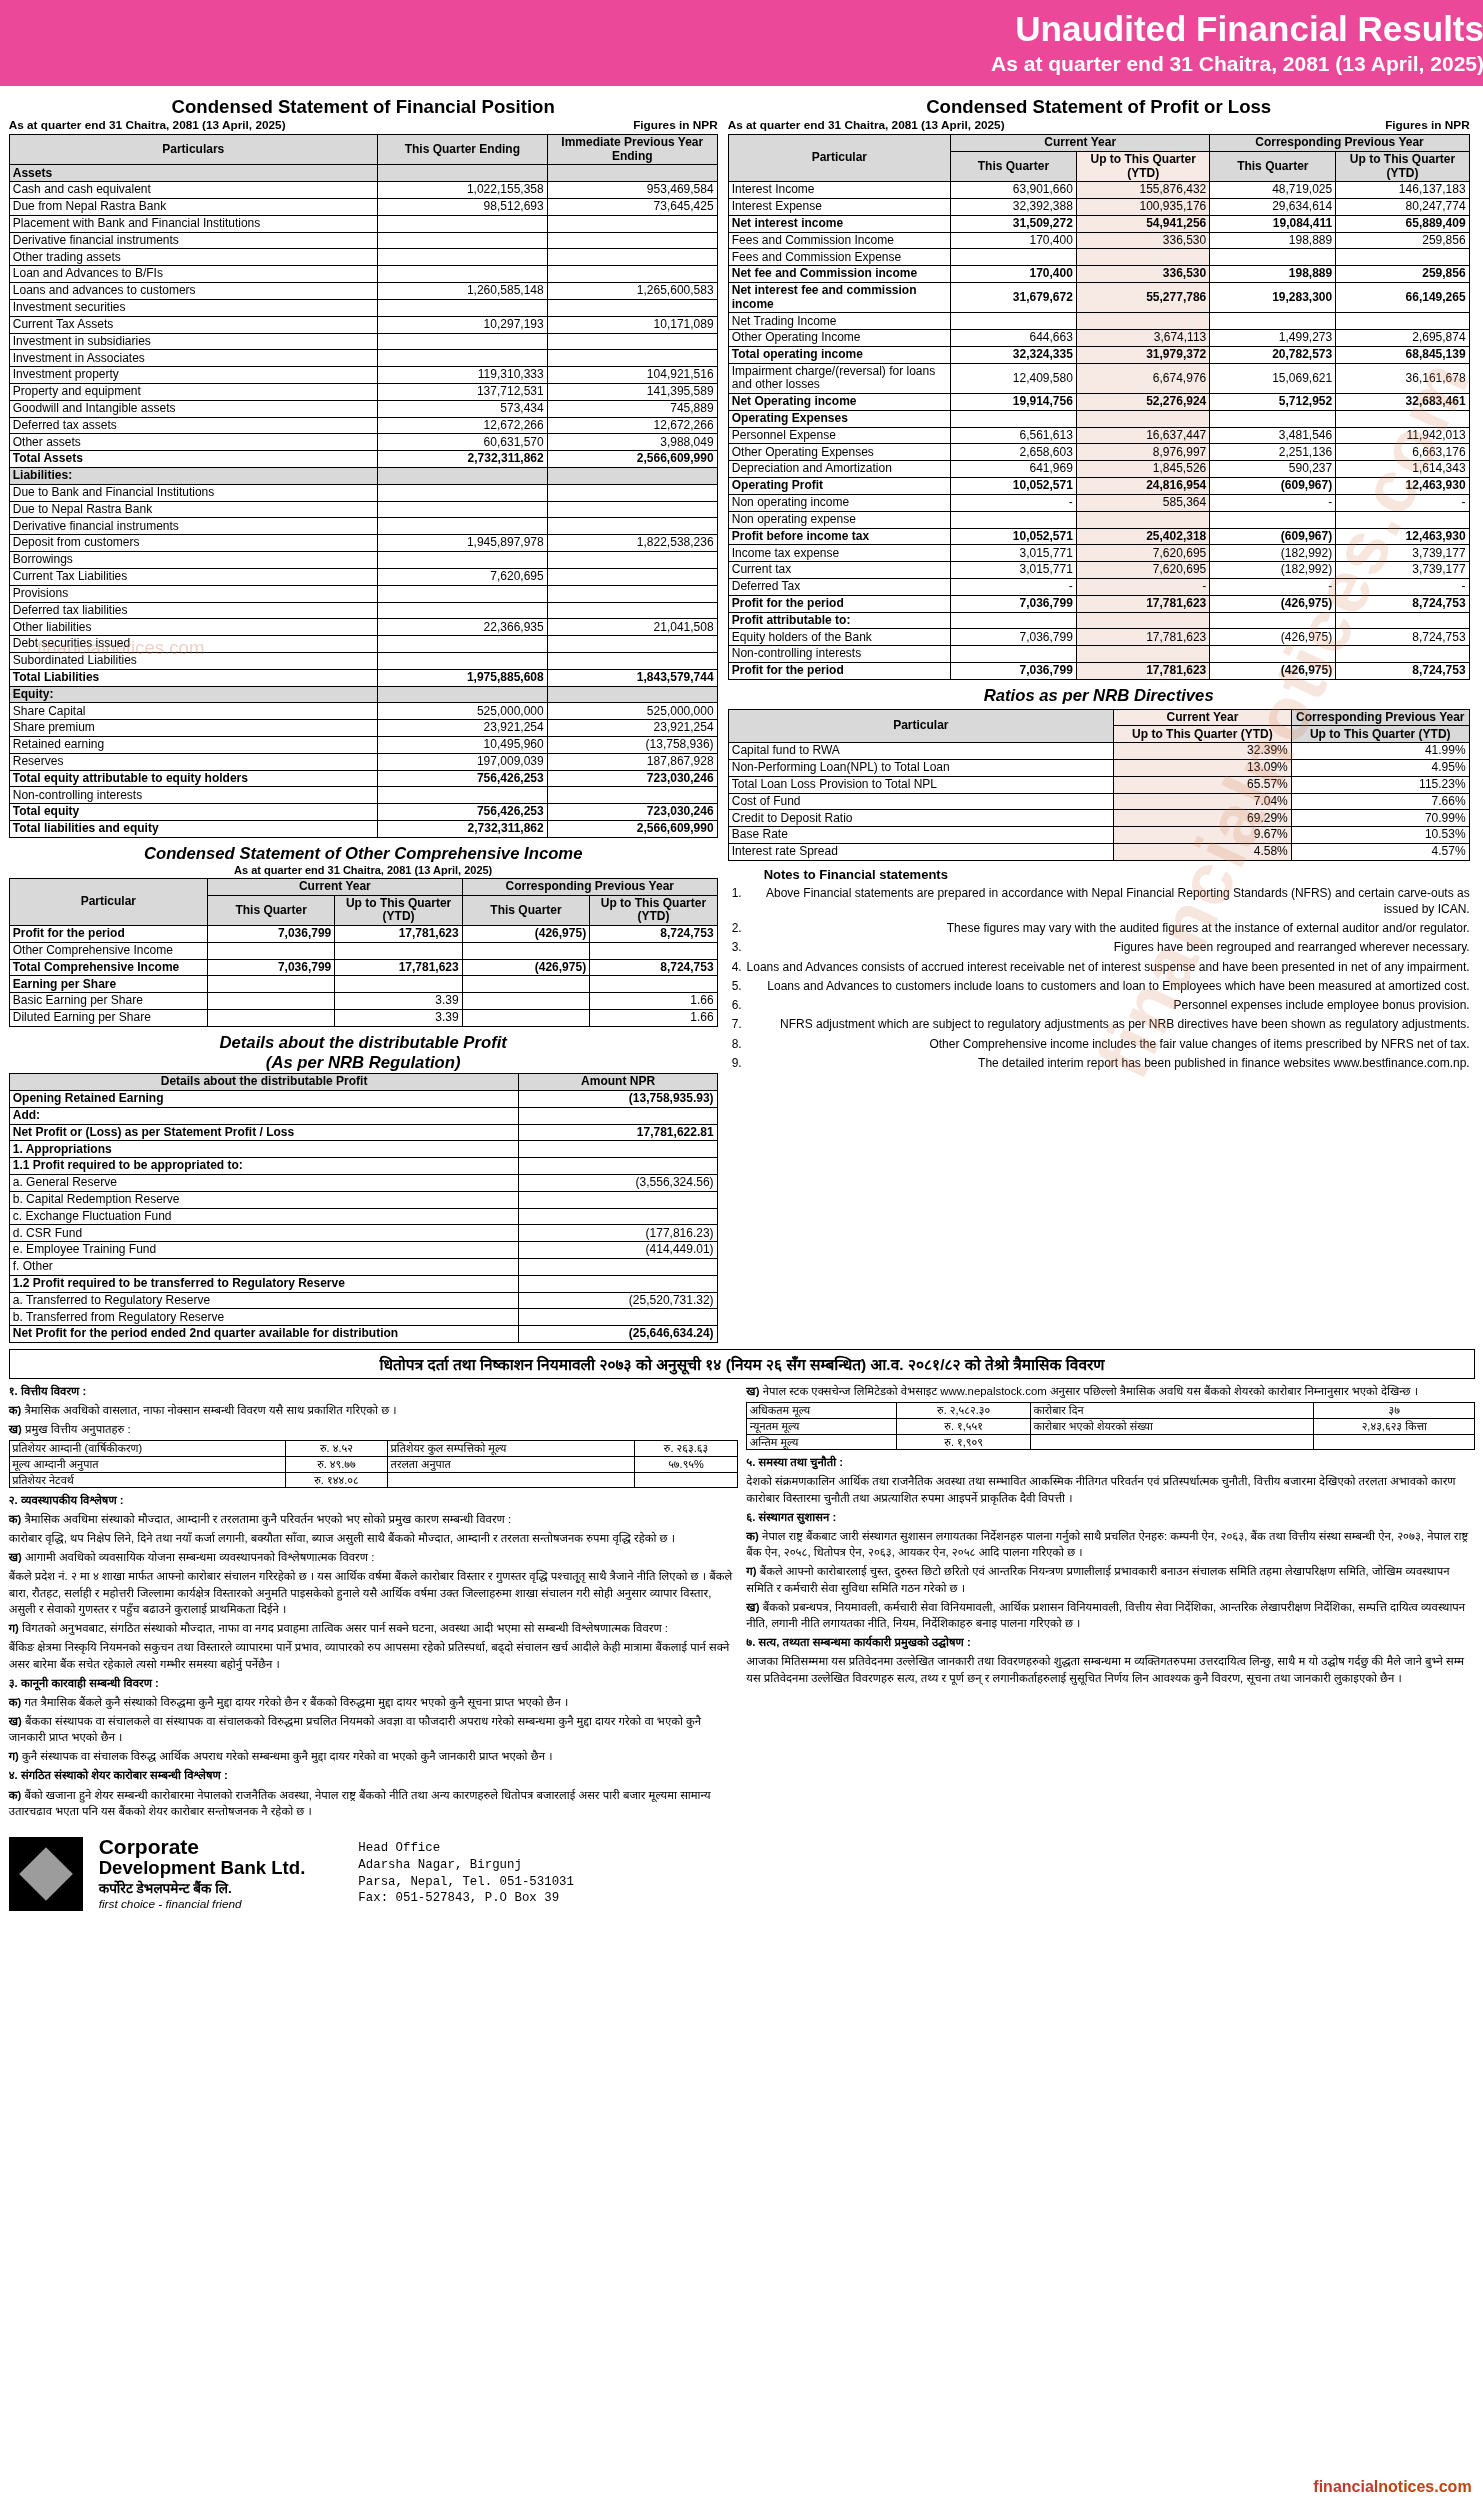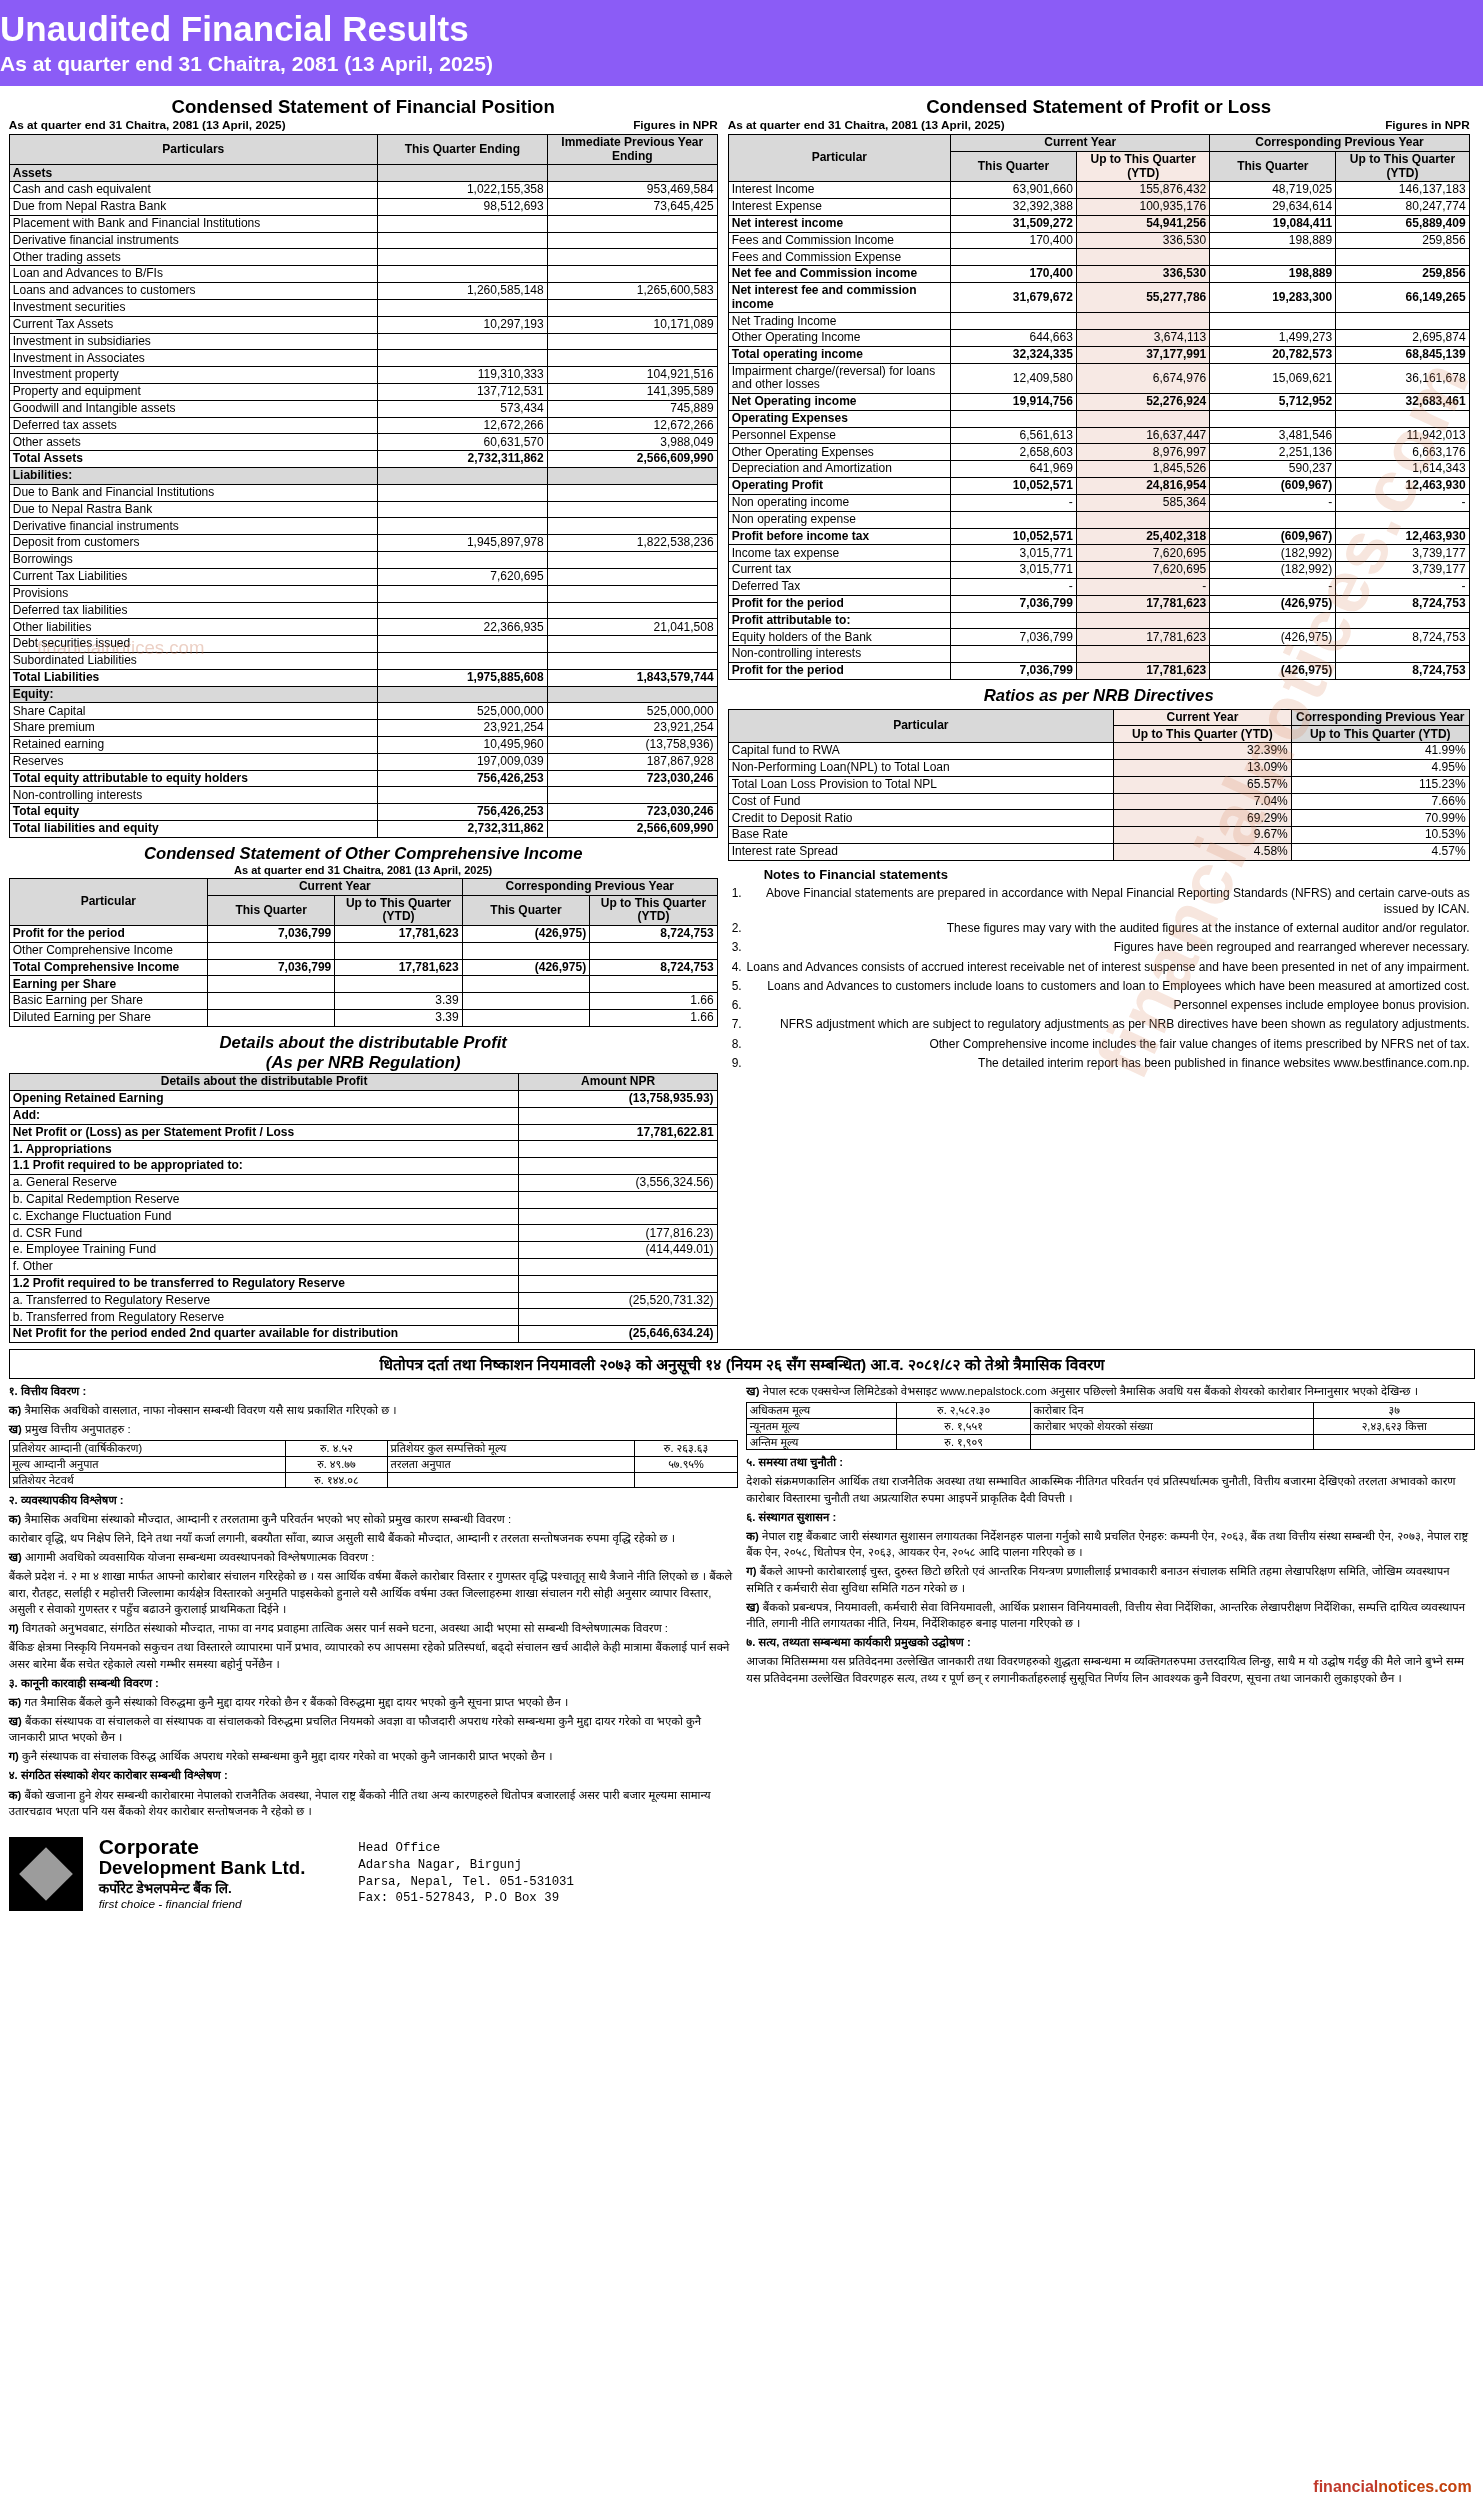--- a/index.html
+++ b/index.html
@@ -7,23 +7,23 @@
   body {
     width: 1484px;
     font-family: "Liberation Sans", sans-serif;
     background: #ffffff;
     color: #000;
   }
   .page { width:1484px; min-height:2500px; position:relative; background:#fff; padding: 0; }
 
   
   .header {
-    background:#8b5cf6;
+    background:#ec4899;
     color:#fff;
-    text-align:left;
+    text-align:right;
     padding: 8.7px 0 10px 0;
   }
   .header h1 { margin:0; font-size:35px; font-weight:bold; letter-spacing:0px; }
   .header h2 { margin:3.7px 0 0 0; font-size:21px; font-weight:bold; }
 
   .body-wrap { padding: 6.2px 8.7px 0 8.7px; }
 
   .cols { display:flex; gap:10px; align-items:flex-start; }
   .col-left { width: 709px; }
   .col-right { width: 742px; }
@@ -538,21 +538,21 @@
               <tr>
                 <td class="">Other Operating Income</td>
                 <td class="num">644,663</td>
                 <td class="num tint">3,674,113</td>
                 <td class="num">1,499,273</td>
                 <td class="num">2,695,874</td>
               </tr>
               <tr>
                 <td class="b">Total operating income</td>
                 <td class="num b">32,324,335</td>
-                <td class="num tint b">37,177,991</td>
+                <td class="num tint b">31,979,372</td>
                 <td class="num b">20,782,573</td>
                 <td class="num b">68,845,139</td>
               </tr>
               <tr>
                 <td class="">Impairment charge/(reversal) for loans and other losses</td>
                 <td class="num">12,409,580</td>
                 <td class="num tint">6,674,976</td>
                 <td class="num">15,069,621</td>
                 <td class="num">36,161,678</td>
               </tr>

